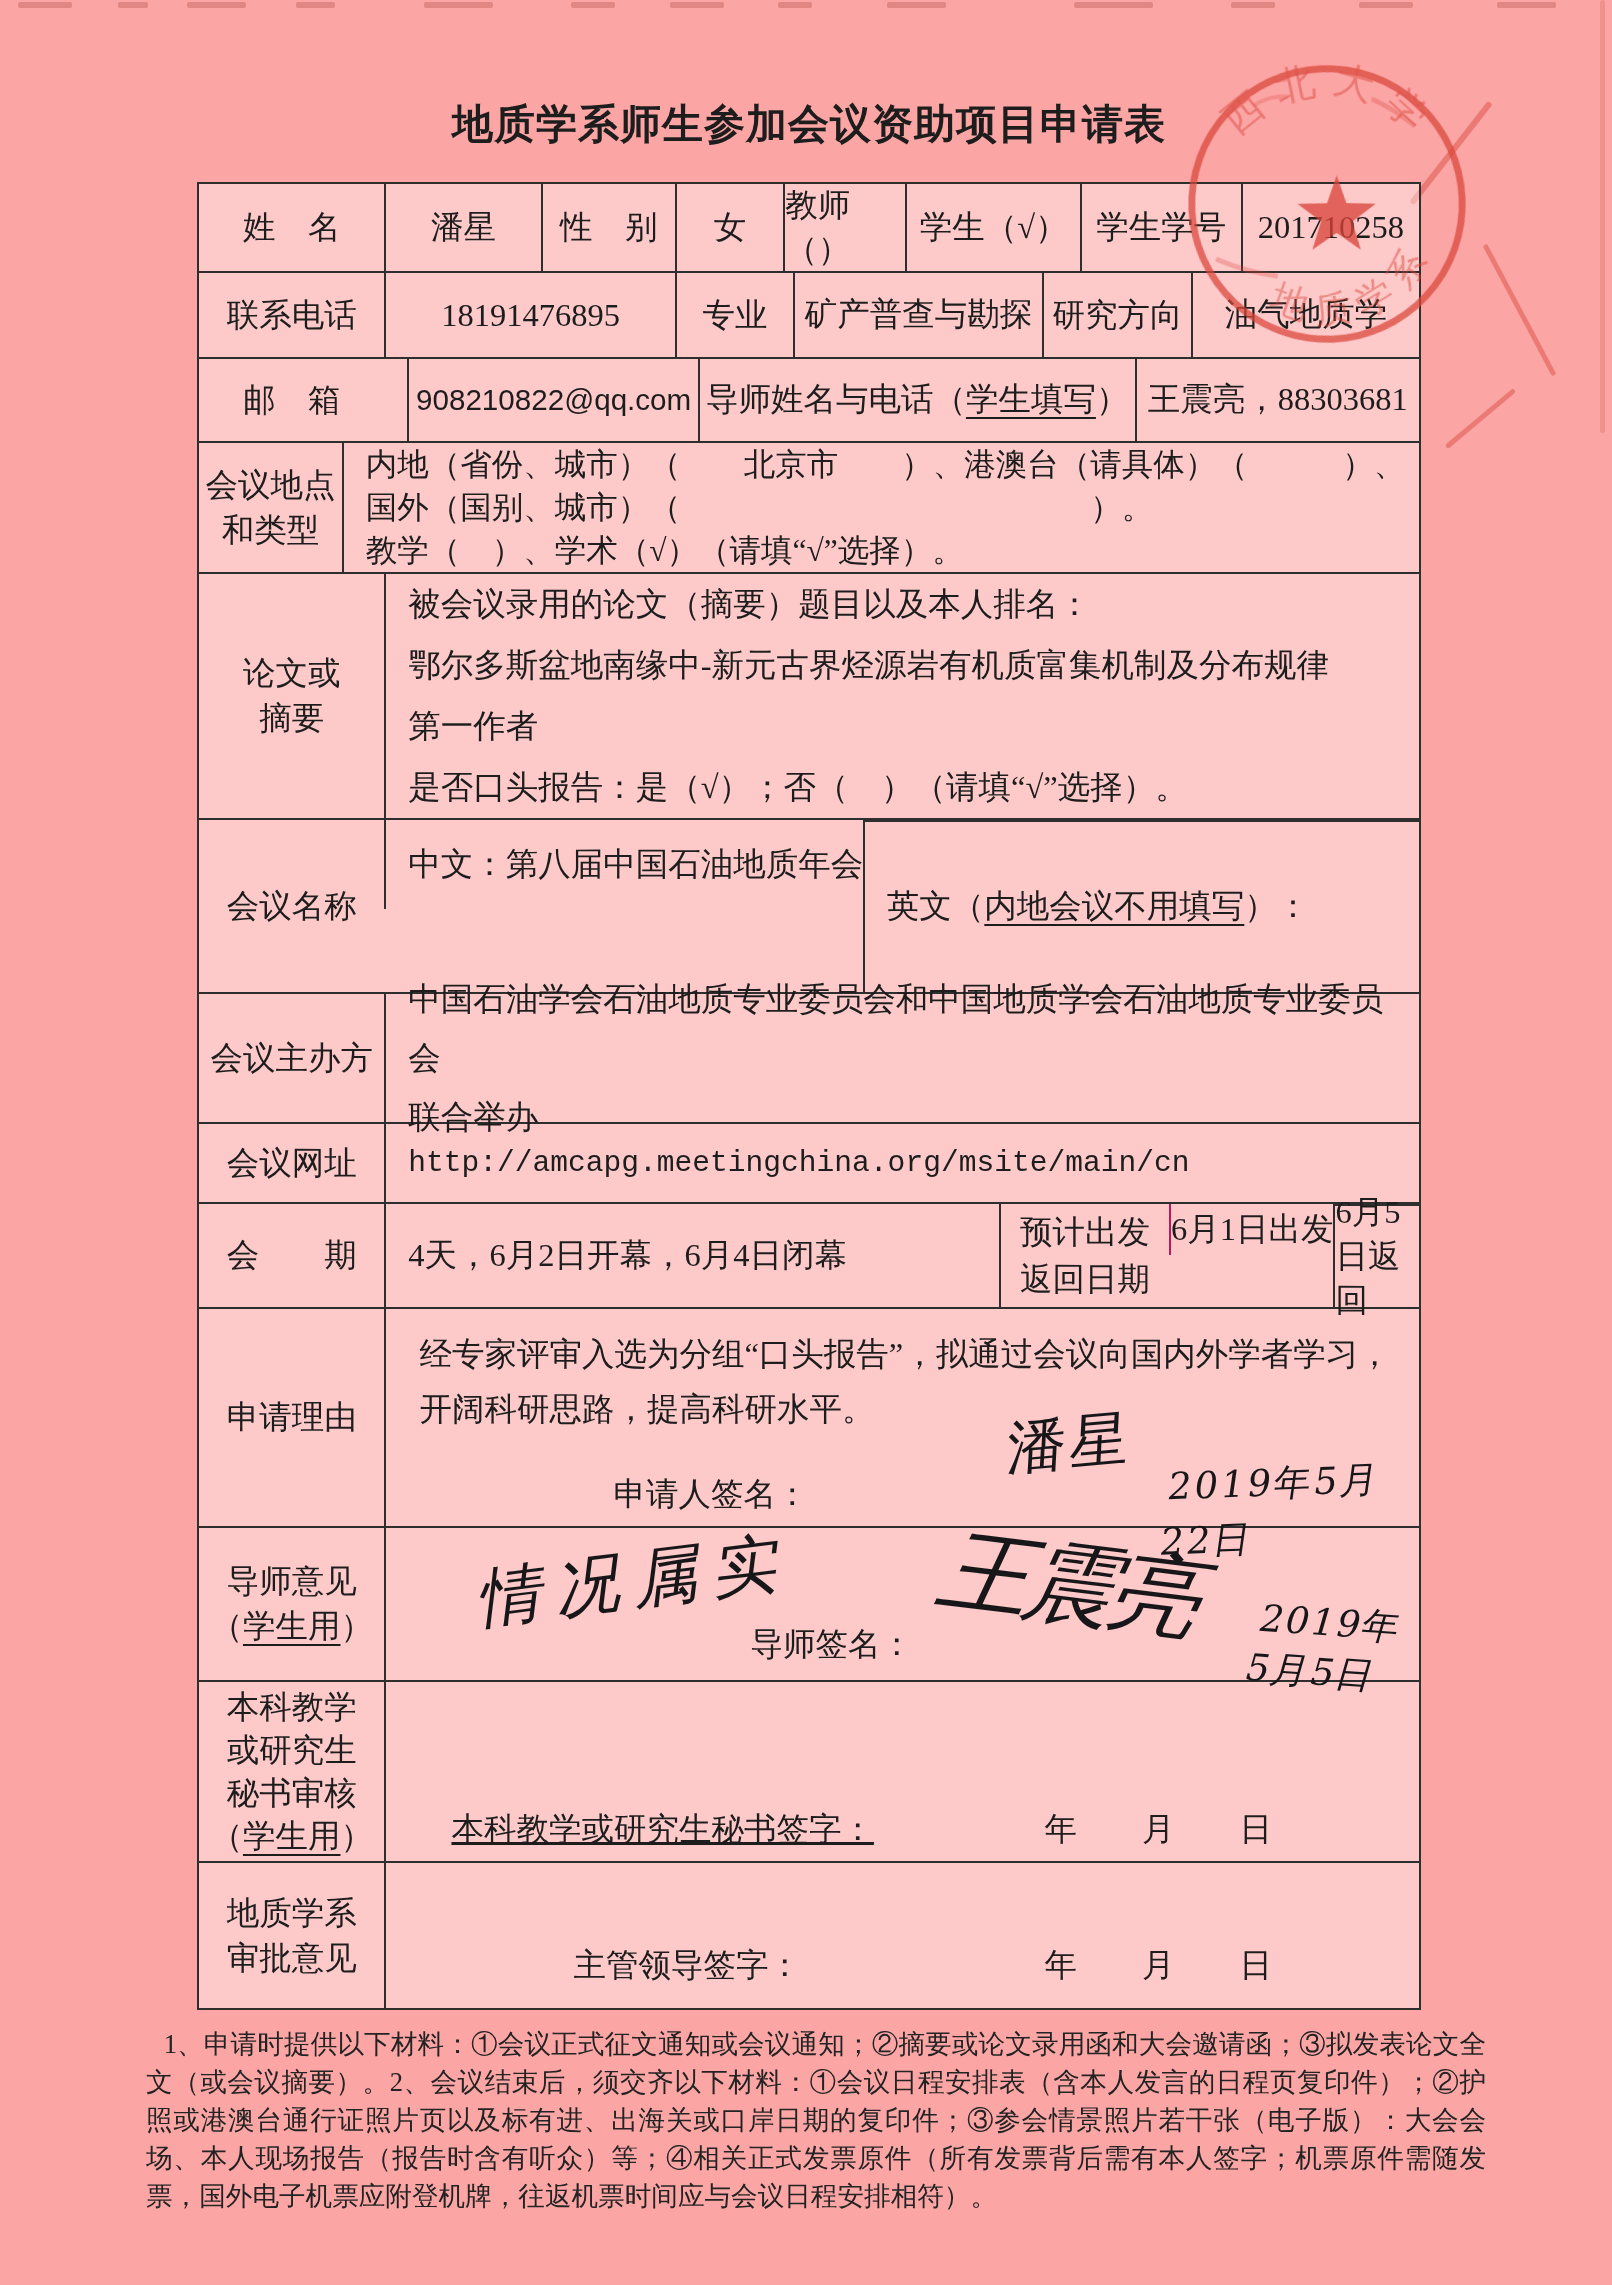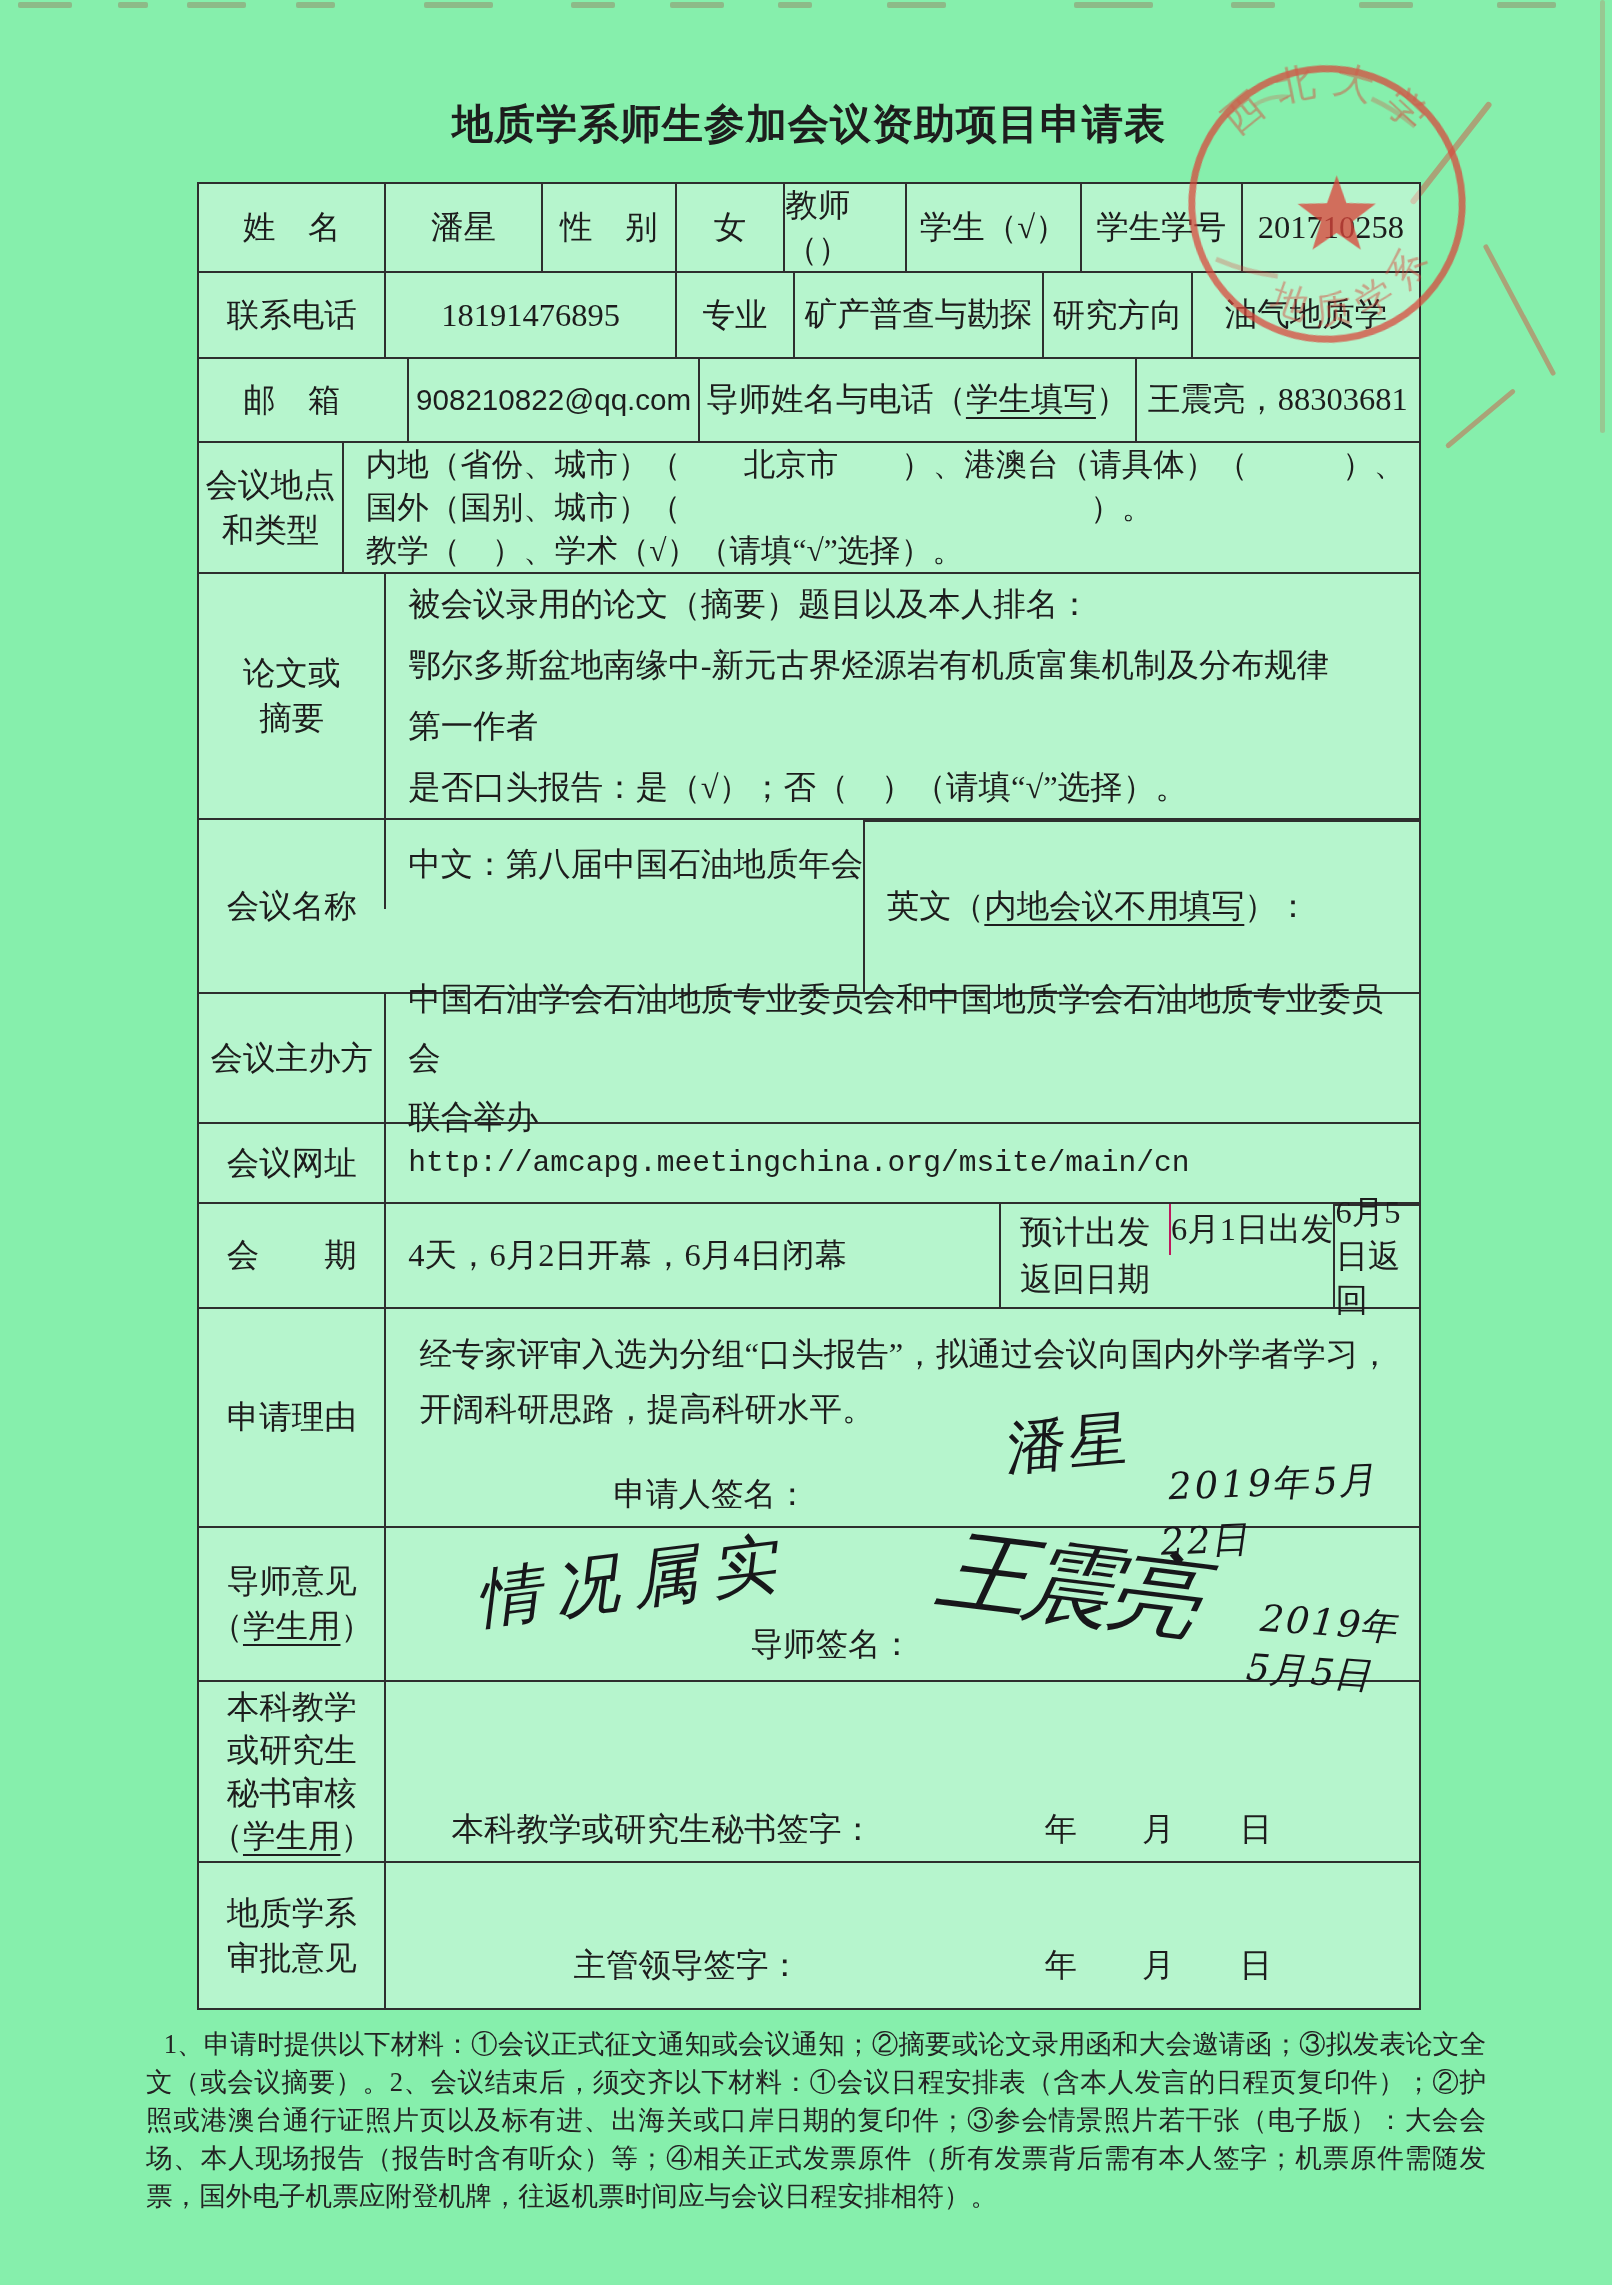--- a/index.html
+++ b/index.html
@@ -1,18 +1,18 @@
 <!DOCTYPE html>
 <html><head>
 <meta charset="utf-8">
 <style>
   html,body { margin:0; padding:0; }
   .page {
     position:relative; width:1613px; height:2285px;
-    background:#86efac; overflow:hidden;
+    background:#fca5a5; overflow:hidden;
     font-family:"Liberation Serif","DejaVu Serif",serif;
     color:#1d1d1d;
   }
   .doc-title {
     position:absolute; left:197px; top:97px; width:1224px;
     text-align:center; font-size:41px; font-weight:bold; letter-spacing:1px;
   }
   .form-table {
     position:absolute; left:197px; top:182px; width:1224px;
     border:2px solid #2e2e2e; box-sizing:border-box; background:rgba(255,255,255,.4);
@@ -187,21 +187,21 @@
     </div>
 
     <div class="trow" style="height:181px;">
       <div class="cell label" style="width:15.2%;line-height:43px;">
         <span>本科教学</span>
         <span>或研究生</span>
         <span>秘书审核</span>
         <span><span>（</span><span class="u">学生用</span><span>）</span></span>
       </div>
       <div class="cell content" style="flex:1;display:block;">
-        <span style="position:absolute;left:65px;top:126px;">本科教学或研究生秘书签字：</span>
+        <span style="position:absolute;left:65px;top:126px;text-decoration:underline;">本科教学或研究生秘书签字：</span>
         <span class="pre" style="position:absolute;left:658px;top:126px;">年　　月　　日</span>
       </div>
     </div>
 
     <div class="trow" style="height:147px;">
       <div class="cell label" style="width:15.2%;">
         <span>地质学系</span>
         <span>审批意见</span>
       </div>
       <div class="cell content" style="flex:1;display:block;">

